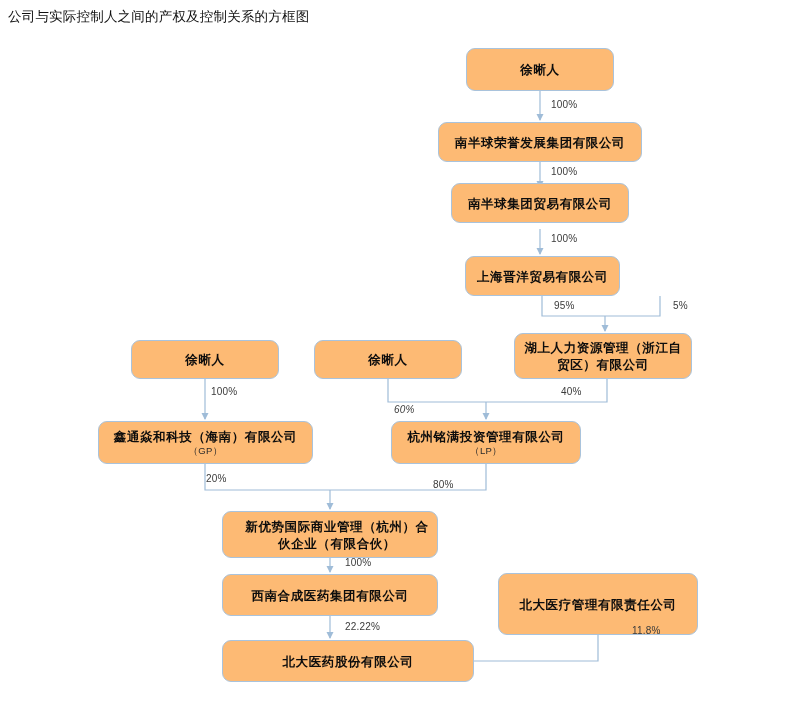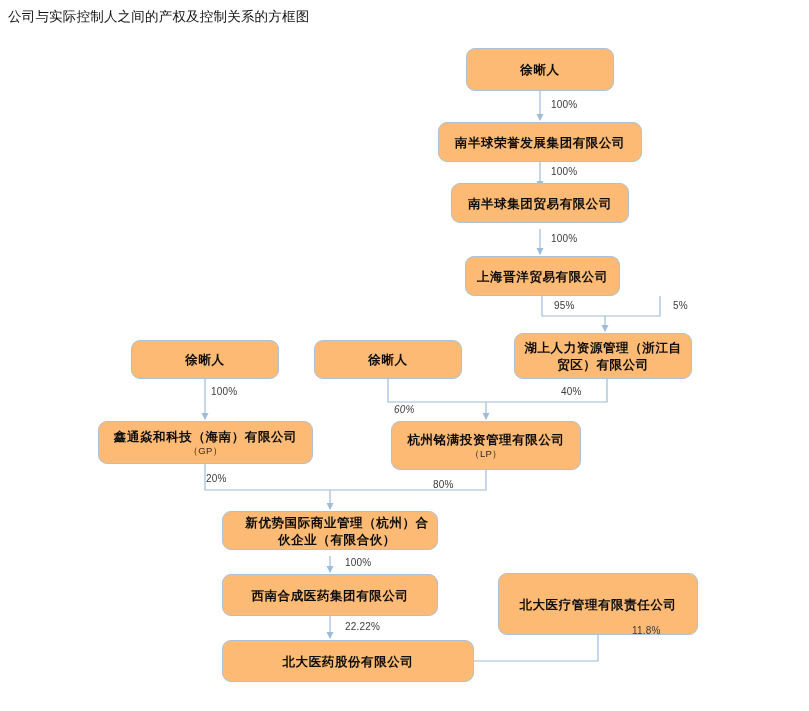--- a/index.html
+++ b/index.html
@@ -139,26 +139,26 @@
 
   <div class="node" style="left:314px;top:340px;width:148px;height:39px;">
     <div class="label">徐晰人</div>
   </div>
 
   <div class="node" style="left:98px;top:421px;width:215px;height:43px;">
     <div class="label">鑫通焱和科技（海南）有限公司</div>
     <div class="sublabel">（GP）</div>
   </div>
 
-  <div class="node" style="left:391px;top:421px;width:190px;height:49px;">
+  <div class="node" style="left:391px;top:421px;width:190px;height:43px;">
     <div class="label">杭州铭满投资管理有限公司</div>
     <div class="sublabel">（LP）</div>
   </div>
 
-  <div class="node" style="left:222px;top:511px;width:216px;height:39px;padding-left:20px;">
+  <div class="node" style="left:222px;top:511px;width:216px;height:47px;padding-left:20px;">
     <div class="label">新优势国际商业管理（杭州）合伙企业（有限合伙）</div>
   </div>
 
   <div class="node" style="left:222px;top:574px;width:216px;height:42px;">
     <div class="label">西南合成医药集团有限公司</div>
   </div>
 
   <div class="node" style="left:498px;top:573px;width:200px;height:62px;align-items:center;">
     <div class="label">北大医疗管理有限责任公司</div>
   </div>

